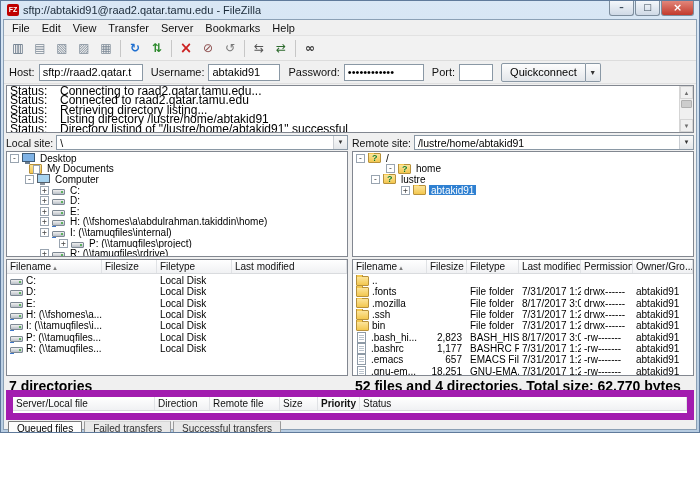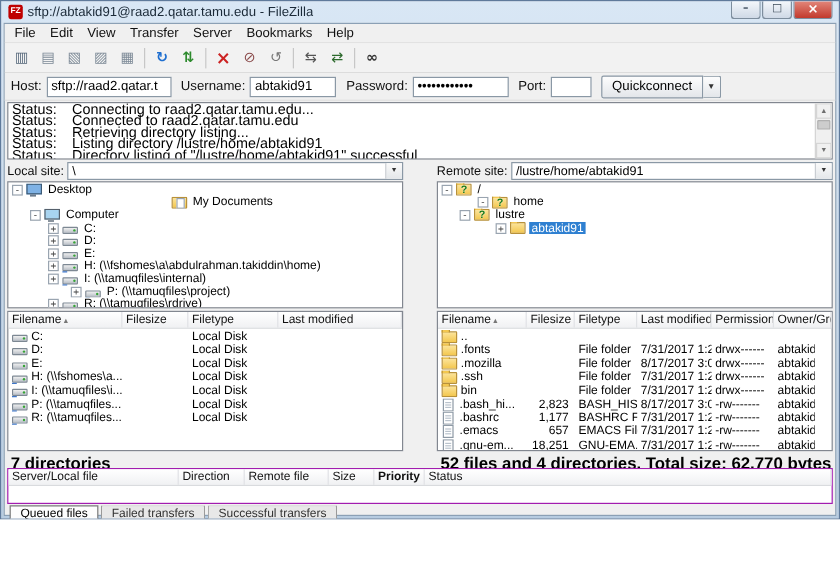--- a/index.html
+++ b/index.html
@@ -64,21 +64,21 @@
   .log-type { width: 50px; flex: none; color: #000; }
   .log-msg { color: #000; }
   
   .vscroll { position: absolute; top: 0; right: 0; bottom: 0; width: 14px; background: #f0f0f0; border-left: 1px solid #d5d5d5; display: flex; flex-direction: column; }
   .sb-btn { height: 13px; flex: none; background: #f0f0f0; text-align: center; font-size: 6px; line-height: 13px; color: #6f6f6f; border: 1px solid #d5d5d5; }
   .sb-btn.up::before { content: "▲"; }
   .sb-btn.down::before { content: "▼"; }
   .sb-track { flex: 1; position: relative; }
   .sb-thumb { position: absolute; left: 1px; right: 1px; top: 1px; height: 40%; background: #cdcdcd; border: 1px solid #b0b0b0; border-radius: 1px; }
   
-  .main { height: 256px; flex: none; display: flex; padding: 1px 2px 0 2px; min-height: 0; gap: 12px; }
+  .main { height: 256px; flex: none; display: flex; padding: 1px 2px 0 2px; min-height: 0; }
   .splitter { width: 4px; flex: none; }
   .pane { flex: 1; min-width: 0; display: flex; flex-direction: column; }
   .site-bar { height: 16px; flex: none; display: flex; align-items: center; font-size: 10.5px; padding-bottom: 1px; }
   .site-label { flex: none; margin-right: 3px; color: #111; }
   .combo { flex: 1; height: 15px; border: 1px solid #8a98a5; background: #fff; display: flex; align-items: center; min-width: 0; }
   .combo-value { flex: 1; padding-left: 3px; font-size: 10.5px; white-space: nowrap; overflow: hidden; }
   .combo-arrow { width: 14px; height: 13px; flex: none; background: linear-gradient(#fafafa, #e4e7ea); border-left: 1px solid #c9cdd2;
     font-size: 6px; line-height: 13px; text-align: center; color: #333; }
   .combo-arrow::before { content: "▼"; }
   .tree-panel { height: 106px; flex: none; background: #fff; border: 1px solid #828790; overflow: hidden; margin-bottom: 2px; padding-top: 1px; }
@@ -115,21 +115,21 @@
   .lr { display: flex; align-items: center; height: 11.3px; font-size: 10px; white-space: nowrap; overflow: hidden; }
   .cell { padding-left: 3px; overflow: hidden; white-space: nowrap; flex: none; display: flex; align-items: center; }
   .num { justify-content: flex-end; padding-right: 5px; }
   
   .local-cols .c-name { width: 95px; } .local-cols .c-size { width: 55px; } .local-cols .c-type { width: 75px; } .local-cols .c-mod { flex: 1; }
   
   .remote-cols .c-name { width: 74px; } .remote-cols .c-size { width: 40px; } .remote-cols .c-type { width: 52px; }
   .remote-cols .c-mod { width: 62px; } .remote-cols .c-perm { width: 52px; } .remote-cols .c-owner { flex: 1; }
   .dir-status { height: 14px; flex: none; font-size: 14px; padding: 2px 0 4px 3px; color: #000; font-weight: bold; }
   
-  .queue-wrap { flex: 1; margin: 0 2px; border: 1px solid #a21caf; background: #fff; display: flex; flex-direction: column; min-height: 30px; overflow: hidden; }
+  .queue-wrap { flex: 1; margin: 0 2px; border: 7px solid #a21caf; background: #fff; display: flex; flex-direction: column; min-height: 30px; overflow: hidden; }
   .queue-cols .c-lfile { width: 142px; } .queue-cols .c-dir { width: 55px; } .queue-cols .c-rfile { width: 70px; }
   .queue-cols .c-qsize { width: 38px; } .queue-cols .c-prio { width: 42px; font-weight: bold; } .queue-cols .c-status { flex: 1; }
   .queue-body { flex: 1; }
   .tabs { height: 17px; flex: none; display: flex; align-items: flex-start; padding: 1px 0 0 4px; }
   .tab { font-size: 10px; padding: 1px 8px 2px 8px; border: 1px solid #9a9a9a; border-top: 1px solid #d5d5d5; background: #e8e8e8; color: #333;
     border-radius: 0 0 3px 3px; margin-right: 2px; cursor: default; }
   .tab.active { background: #fdfdfd; border-color: #7a7a7a; color: #000; }
   
   .statusbar { height: 16px; flex: none; background: #f0f0f0; border-top: 1px solid #cfcfcf; display: flex; align-items: center; justify-content: flex-end; font-size: 10px; padding-right: 4px; }
   .lock { width: 9px; height: 7px; background: #e2b21c; border: 1px solid #a87f0e; border-radius: 1px; position: relative; margin-right: 8px; flex: none; }
@@ -275,21 +275,21 @@
           </span>
         </div>
         <div class="tree-panel">
 
             <div class="tree-row" style="padding-left: 3px;">
               <span class="exp exp-minus"></span>
               <span class="ti ic-desktop"></span>
               <span class="tlabel">Desktop</span>
             </div>
 
-            <div class="tree-row" style="padding-left: 18px; justify-content: center;">
+            <div class="tree-row" style="padding-left: 10px;">
               <span class="exp exp-none"></span>
               <span class="ti ic-docs"></span>
               <span class="tlabel">My Documents</span>
             </div>
 
             <div class="tree-row" style="padding-left: 18px;">
               <span class="exp exp-minus"></span>
               <span class="ti ic-computer"></span>
               <span class="tlabel">Computer</span>
             </div>

